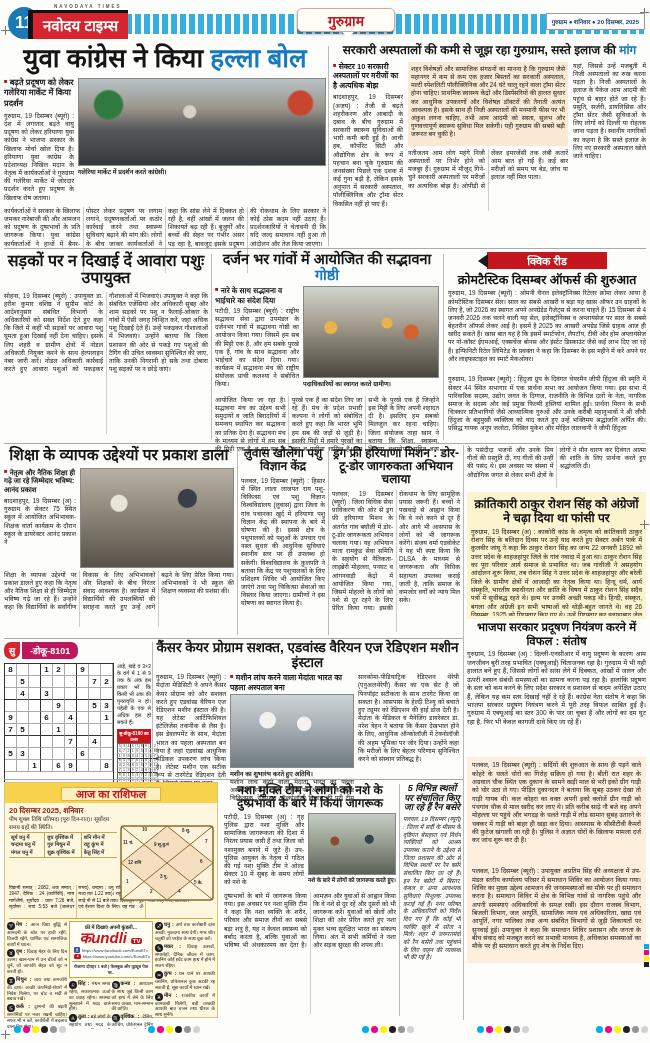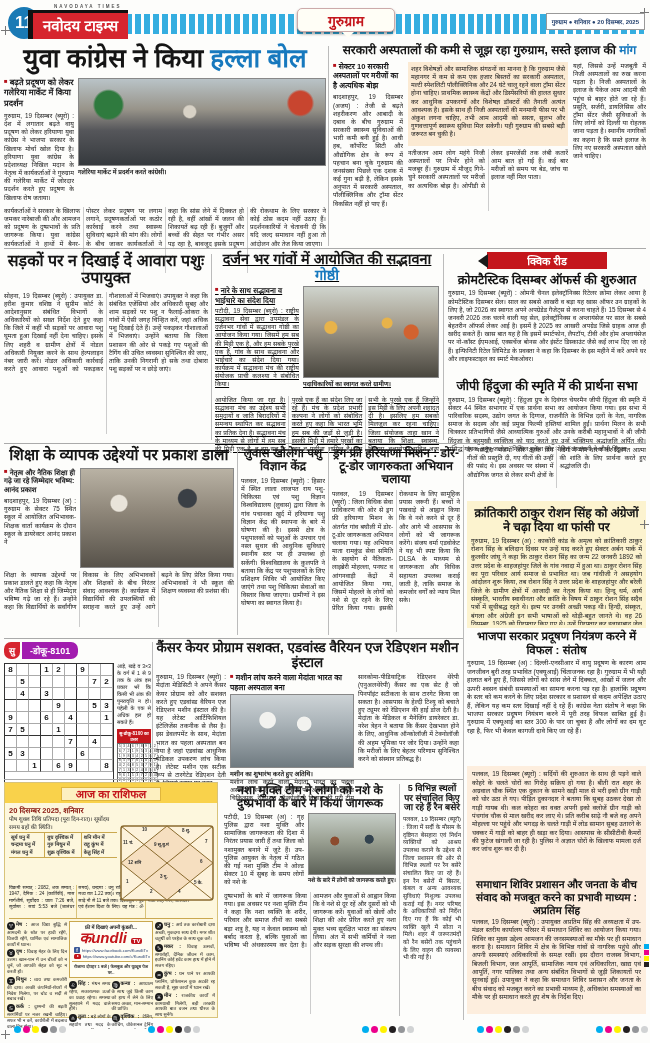--- a/index.html
+++ b/index.html
@@ -70,21 +70,21 @@
   
   .redband{background:#b5121b;color:#fff;font-weight:800;font-size:9px;text-align:center;padding:2px 2px;}
   .creambox{background:#fbead3;}
   .yellowbox{background:#fcf3cf;padding:3px 4px;}
   .creamrail{background:#fdeede;padding:4px 5px;}
   .railtitle{font-size:11.5px;font-weight:800;text-align:center;line-height:1.2;color:#141414;margin:2px 0;}
 
   
   .su-header{display:flex;align-items:center;gap:2px;}
   .su-tab{background:#d6252e;color:#fff;font-weight:800;font-size:9px;border-radius:7px 0 7px 7px;padding:2px 5px;}
-  .su-name{background:#a21caf;color:#fff;font-weight:800;font-size:9px;border-radius:0 7px 7px 0;padding:2px 8px;}
+  .su-name{background:#be185d;color:#fff;font-weight:800;font-size:9px;border-radius:0 7px 7px 0;padding:2px 8px;}
   #sudoku-grid{display:grid;grid-template-columns:repeat(9,12px);grid-template-rows:repeat(9,12px);border:1.5px solid #333;width:110px;background:#fff;}
   .su-cell{border-right:1px solid #aaa;border-bottom:1px solid #aaa;font-weight:800;font-size:8px;color:#111;
     display:flex;align-items:center;justify-content:center;}
   .br3{border-right:1.5px solid #333!important;} .bb3{border-bottom:1.5px solid #333!important;}
   .su-instr{font-size:5.2px;line-height:1.35;text-align:justify;color:#222;}
   .sa-title{background:#c4161c;color:#fff;font-size:4.6px;font-weight:700;text-align:center;padding:1px 0;margin-top:3px;}
   #sudoku-answer-grid{display:grid;grid-template-columns:repeat(9,4.4px);grid-template-rows:repeat(9,4.8px);border:1px solid #666;background:#fff;}
   .sa-cell{font-size:3.6px;color:#333;display:flex;align-items:center;justify-content:center;border-right:.5px solid #ccc;border-bottom:.5px solid #ccc;}
 
   
@@ -188,21 +188,21 @@
   </div>
 
   <div class="hline" style="left:4px;top:248px;width:642px;"></div>
 
   <div style="position:absolute;left:4px;top:252px;width:204px;">
     <div class="hl" style="font-size:16px;">सड़कों पर न दिखाई दें आवारा पशुः उपायुक्त</div>
     <div class="small cols2" style="height:142px;margin-top:5px;">सोहना, 19 दिसम्बर (ब्यूरो) : उपायुक्त डा. हरीश कुमार वशिष्ठ ने सुप्रीम कोर्ट के आदेशानुसार संबंधित विभागों के अधिकारियों को सख्त निर्देश देते हुए कहा कि जिले में कहीं भी सड़कों पर आवारा पशु घूमता हुआ दिखाई नहीं देना चाहिए। इसके लिए शहरी व ग्रामीण क्षेत्रों में नोडल अधिकारी नियुक्त करने के साथ हेल्पलाइन नंबर जारी करें। नोडल अधिकारी कार्रवाई करते हुए आवारा पशुओं को पकड़कर गौशालाओं में भिजवाएं। उपायुक्त ने कहा कि संबंधित एजेंसियां और अधिकारी सुबह और शाम सड़कों पर पशु न फैलाई-ओकरा के गांवों में ऐसी जगह चिन्हित करें, जहां अधिक पशु दिखाई देते हैं। उन्हें पकड़कर गौशालाओं में भिजवाएं। उन्होंने बताया कि जिला प्रशासन की ओर से पकड़े गए पशुओं की टैगिंग की उचित व्यवस्था सुनिश्चित की जाए, ताकि उनकी निगरानी हो सके तथा दोबारा पशु सड़कों पर न छोड़े जाएं।</div>
   </div>
   <div class="vline" style="left:211px;top:254px;height:186px;"></div>
 
-  <div style="position:absolute;left:215px;top:252px;width:224px;text-decoration:underline;">
+  <div style="position:absolute;left:215px;top:252px;width:224px;">
     <div class="hl" style="font-size:14.5px;"><span>दर्जन भर गांवों में आयोजित की सद्भावना </span><span class="accent">गोष्ठी</span></div>
     <div style="display:flex;gap:4px;margin-top:3px;">
       <div style="width:84px;">
         <div class="subhead" style="font-size:7.4px;"><span class="bullet">■</span><span>नारे के साथ सद्भावना व भाईचारे का संदेश दिया</span></div>
         <div class="small" style="height:86px;margin-top:2px;">पटौदी, 19 दिसम्बर (ब्यूरो) : राष्ट्रीय सद्भावना सेवा द्वारा उपमंडल के दर्जनभर गांवों में सद्भावना गोष्ठी का आयोजन किया गया। जिसमें हम सब की मिट्टी एक है, और हम सबके पुरखे एक हैं, गांव के साथ सद्भावना और भाईचारे का संदेश दिया गया। कार्यक्रम में सद्भावना मंच की राष्ट्रीय संयोजक प्राची कलश्या ने संबोधित किया।</div>
       </div>
       <div style="flex:1;">
         <div class="photo ph-garland" style="height:92px;"></div>
         <div class="caption">पदाधिकारियों का स्वागत करते ग्रामीण।</div>
       </div>
@@ -210,21 +210,20 @@
     <div class="small cols3" style="height:58px;margin-top:3px;">आयोजित किया जा रहा है। सद्भावना मंच का उद्देश्य सभी समुदायों व जाति बिरादरियों में समन्वय स्थापित कर सद्भावना का प्रतिक देना है। सद्भावना मंच के माध्यम से लोगों में हम सब की मिट्टी एक है, व हम सब के पुरखे एक हैं का संदेश लिए जा रहे हैं। मंच के प्रदेश प्रभारी कल्पना ने लोगों को संबोधित करते हुए कहा कि भारत भूमि हम सब की जड़ों से जुड़ी है। इसकी मिट्टी में हमारे पुरखों का खून व पसीना शामिल है। हम सभी के पुरखे एक हैं जिन्होंने इस मिट्टी के लिए अपनी शहादत दी है। इसलिए हम सबको मिलजुल कर रहना चाहिए। जिला संयोजक ताहा खान ने बताया कि शिक्षा, स्वास्थ्य, विकास, वृक्षारोपण सहित अन्य विषयों पर दर्जन भर से अधिक गांवों में कार्यक्रम आयोजित किए गए।</div>
   </div>
   <div class="vline" style="left:443px;top:254px;height:186px;"></div>
 
   <div style="position:absolute;left:448px;top:252px;width:198px;">
     <div class="qr-head">
         <span>क्विक रीड</span>
       </div>
     <div class="qr-title">क्रोमटैस्टिक दिसम्बर ऑफर्स की शुरुआत</div>
     <div class="small" style="height:86px;">गुरुग्राम, 19 दिसम्बर (ब्यूरो) : ओमनी चैनल इलेक्ट्रॉनिक्स रिटेलर क्रोमा लेकर आया है क्रोमटैस्टिक दिसम्बर सेल। साल का सबसे आखरी व बड़ा यह खास ऑफर उन ग्राहकों के लिए है, जो 2026 का स्वागत अपने अपग्रेडेड गैजेट्स से करना चाहते हैं। 15 दिसम्बर से 4 जनवरी 2026 तक चलने वाली यह सेल, इलेक्ट्रॉनिक्स व अप्लायंसेज पर साल के सबसे बेहतरीन ऑफर्स लेकर आई है। इसमें है 2025 का आखरी अपग्रेड जिसे ग्राहक आज ही खरीद सकते हैं। खास बात यह है कि इसमें स्मार्टफोन, लैपटॉप, टीवी और होम अप्लायंसेज पर नो-कॉस्ट ईएमआई, एक्सचेंज बोनस और इंस्टेंट डिस्काउंट जैसे कई लाभ दिए जा रहे हैं। इन्फिनिटी रिटेल लिमिटेड के प्रवक्ता ने कहा कि दिसम्बर के इस महीने में करें अपने घर और लाइफस्टाइल का स्मार्ट मेकओवर।</div>
-    <div class="qr-title">जीपी हिंदुजा की स्मृति में की प्रार्थना सभा</div>
     <div class="small" style="height:62px;">गुरुग्राम, 19 दिसम्बर (ब्यूरो) : हिंदुजा ग्रुप के दिवंगत चेयरमैन जीपी हिंदुजा की स्मृति में सेक्टर 44 स्थित सभागार में एक प्रार्थना सभा का आयोजन किया गया। इस सभा में पारिवारिक सदस्य, उद्योग जगत के दिग्गज, राजनीति के विभिन्न दलों के नेता, नागरिक समाज के सदस्य और कई प्रमुख फिल्मी हस्तियां शामिल हुईं। प्रार्थना मिलन के सभी चित्रकार प्रतिभागियों जैसे आध्यात्मिक गुरुओं और उनके करीबी महानुभावों ने श्री जीपी हिंदुजा के बहुमुखी व्यक्तित्व को याद करते हुए उन्हें भक्तिमय श्रद्धांजलि अर्पित की। प्रसिद्ध गायक अनूप जलोटा, निखिल मुकेश और मोहित लालवानी ने जीपी हिंदुजा</div>
   </div>
 
   <div class="hline" style="left:4px;top:443px;width:642px;"></div>
 
   <div style="position:absolute;left:4px;top:447px;width:230px;">
     <div class="hl" style="font-size:15.5px;">शिक्षा के व्यापक उद्देश्यों पर प्रकाश डाला</div>
     <div style="display:flex;gap:4px;margin-top:4px;">
       <div style="width:72px;">
         <div class="subhead" style="font-size:7px;"><span class="bullet">■</span><span>नेतृत्व और नैतिक शिक्षा ही गढ़े जा रहे जिम्मेदार भविष्य: आनंद प्रकाश</span></div>
@@ -245,34 +244,33 @@
   <div class="vline" style="left:328px;top:449px;height:186px;"></div>
 
   <div style="position:absolute;left:332px;top:447px;width:128px;">
     <div class="hl" style="font-size:12px;">ड्रग फ्री हरियाणा मिशन : डोर-टू-डोर जागरुकता अभियान चलाया</div>
     <div class="small cols2" style="height:142px;margin-top:4px;">पलवल, 19 दिसम्बर (ब्यूरो) : जिला विधिक सेवा प्राधिकरण की ओर से ड्रग फ्री हरियाणा मिशन के अंतर्गत गांव बघौली में डोर-टू-डोर जागरूकता अभियान चलाया गया। यह अभियान माता रामकुंड सेवा समिति के सहयोग से नैतिकता-लाइब्रेरी मोहल्ला, पनघट व आंगनवाड़ी केंद्रों में आयोजित किया गया, जिसमें मोहल्ले के लोगों को नशे से दूर रहने के लिए प्रेरित किया गया। इसकी रोकथाम के लिए सामूहिक प्रयास जरूरी हैं। बच्चों ने पखवाड़े से आह्वान किया कि वे नशे करने से दूर हैं और आगे भी आसपास के लोगों को भी जागरूक करेंगे। संजय वर्मा एडवोकेट ने यह भी स्पष्ट किया कि DLSA के माध्यम से जागरूकता और विधिक सहायता उपलब्ध कराई जाती है, ताकि समाज के कमजोर वर्गों को न्याय मिल सके।</div>
   </div>
   <div class="vline" style="left:463px;top:445px;height:575px;"></div>
 
   <div style="position:absolute;left:467px;top:446px;width:179px;">
     <div class="small cols2" style="height:42px;">के पसंदीदा भजनों और उनके प्रिय गीतों की प्रस्तुति दी, गए गीतों की उन्हीं की पसंद थे। इस अवसर पर संस्था में औद्योगिक जगत से लेकर सभी क्षेत्रों के लोगों ने मौन धारण कर दिवंगत आत्मा की शांति के लिए प्रार्थना करते हुए श्रद्धांजलि दी।</div>
-    <div class="yellowbox" style="margin-top:13px;">
+    <div class="yellowbox" style="margin-top:4px;">
       <div class="railtitle" style="font-size:12px;">क्रांतिकारी ठाकुर रोशन सिंह को अंग्रेजों ने चढ़ा दिया था फांसी पर</div>
       <div class="small" style="height:88px;font-size:6.4px;">गुरुग्राम, 19 दिसम्बर (अ) : काकोरी कांड के अमृत्व को क्रांतिकारी ठाकुर रोशन सिंह के बलिदान दिवस पर उन्हें याद करते हुए सेक्टर अर्बन पार्क में कुलवीर जांघू ने कहा कि ठाकुर रोशन सिंह का जन्म 22 जनवरी 1892 को उत्तर प्रदेश के शाहजहांपुर जिले के गांव नवादा में हुआ था। ठाकुर रोशन सिंह का पूरा परिवार आर्य समाज से प्रभावित था। जब गांधीजी ने असहयोग आंदोलन शुरू किया, तब रोशन सिंह ने उत्तर प्रदेश के शाहजहांपुर और बरेली जिले के ग्रामीण क्षेत्रों में आजादी का नेतृत्व किया था। हिन्दू धर्म, आर्य संस्कृति, भारतीय स्वाधीनता और क्रांति के विषय में ठाकुर रोशन सिंह सदैव पत्रों में सूचीबद्ध रहते थे। इल्म पर उनकी अच्छी पकड़ थी। हिन्दी, संस्कृत, बंगला और अंग्रेजी इन सभी भाषाओं को थोड़ी-बहुत जानते थे। वह 26 दिसम्बर, 1925 को गिरफ्तार किए गए थे। उन्हें गिरफ्तार कर इलाहाबाद जेल भेज दिया गया और जेल में कठिन यातनाएं दी गईं। 19 दिसम्बर 1927 को उन्हें फांसी पर लटका दिया गया था।</div>
     </div>
     <div>
       <div class="railtitle">भाजपा सरकार प्रदूषण नियंत्रण करने में विफल : संतोष</div>
       <div class="small" style="height:104px;font-size:6.5px;">गुरुग्राम, 19 दिसम्बर (अ) : दिल्ली-एनसीआर में वायु प्रदूषण के कारण आम जनजीवन बुरी तरह प्रभावित (एक्यूआई) चिंताजनक रहा है। गुरुग्राम में भी यही हालात बने हुए हैं, जिससे लोगों को सांस लेने में दिक्कत, आंखों में जलन और ऊपरी श्वसन संबंधी समस्याओं का सामना करना पड़ रहा है। हालांकि प्रदूषण के स्तर को कम करने के लिए प्रदेश सरकार व प्रशासन से कदम अपेक्षित उठाए हैं, लेकिन यह कम स्तर दिखाई नहीं दे रहे हैं। कांग्रेस नेता संतोष ने कहा कि भाजपा सरकार प्रदूषण नियंत्रण करने में पूरी तरह विफल साबित हुई है। गुरुग्राम में एक्यूआई का स्तर 300 के पार जा चुका है और लोगों का दम घुट रहा है, फिर भी केवल कागजी दावे किए जा रहे हैं।</div>
     </div>
     <div class="creamrail" style="margin-top:3px;">
       <div>
         <div class="small" style="height:106px;font-size:6.4px;">पलवल, 19 दिसम्बर (ब्यूरो) : सर्दियों की शुरुआत के साथ ही पड़ने वाले कोहरे के चलते चोरों का गिरोह सक्रिय हो गया है। बीती रात शहर के अग्रवाल चौक स्थित एक दुकान के सामने खड़ी माल से भरी इको ग्रीन गाड़ी को चोर उठा ले गए। पीड़ित दुकानदार ने बताया कि सुबह उठकर देखा तो गाड़ी गायब थी। कल कोहरा का वक्त अपनी इको क्लोजें ग्रीन गाड़ी को पंचगांव चौक से माल खरीद कर लाए थे। प्रति करीब साढ़े नौ बजे वह अपने मोहल्ला पर पहुंचे और भगदड़ के चलते गाड़ी में लोड सामान सुबह उतारने के चक्कर में गाड़ी को बाहर ही खड़ा कर दिया। आसपास के सीसीटीवी कैमरों की फुटेज खंगाली जा रही है। पुलिस ने अज्ञात चोरों के खिलाफ मामला दर्ज कर जांच शुरू कर दी है।</div>
       </div>
       <div>
-        <div class="railtitle" style="font-size:10.5px;">समाधान शिविर प्रशासन और जनता के बीच संवाद को मजबूत करने का प्रभावी माध्यम : अप्रतिम सिंह</div>
         <div class="small" style="height:92px;font-size:6.4px;">पलवल, 19 दिसम्बर (ब्यूरो) : उपायुक्त अप्रतिम सिंह की अध्यक्षता में उप-मंडल स्तरीय कार्यालय परिसर में समाधान शिविर का आयोजन किया गया। शिविर का मुख्य उद्देश्य आमजन की जनसमस्याओं का मौके पर ही समाधान करना है। समाधान शिविर में क्षेत्र के विभिन्न गांवों से नागरिक पहुंचे और अपनी समस्याएं अधिकारियों के समक्ष रखीं। इस दौरान राजस्व विभाग, बिजली विभाग, जल आपूर्ति, सामाजिक न्याय एवं अधिकारिता, खाद्य एवं आपूर्ति, नगर पालिका तथा अन्य संबंधित विभागों से जुड़ी शिकायतों पर सुनवाई हुई। उपायुक्त ने कहा कि समाधान शिविर प्रशासन और जनता के बीच संवाद को मजबूत करने का प्रभावी माध्यम है, अधिकांश समस्याओं का मौके पर ही समाधान करते हुए शेष के निर्देश दिए।</div>
       </div>
     </div>
   </div>
 
   <div class="hline" style="left:4px;top:638px;width:459px;"></div>
 
   <div style="position:absolute;left:4px;top:642px;width:146px;">
     <div class="su-header">
       <span class="su-tab">सु</span>
@@ -564,21 +562,21 @@
       </div>
       <div style="flex:1;">
         <div class="photo ph-aware" style="height:62px;"></div>
         <div class="caption" style="font-size:5.8px;">नशे के बारे में लोगों को जागरूक करते हुए।</div>
       </div>
     </div>
     <div class="small cols2" style="height:122px;margin-top:3px;">दुष्प्रभावों के बारे में जागरूक किया गया। इस अवसर पर नशा मुक्ति टीम ने कहा कि नशा व्यक्ति के शरीर, परिवार और समाज तीनों का सबसे बड़ा शत्रु है, यह न केवल स्वास्थ्य को बर्बाद करता है, बल्कि युवाओं का भविष्य भी अंधकारमय कर देता है। आमजन और युवाओं से आह्वान किया कि वे नशे से दूर रहें और दूसरों को भी जागरूक करें। युवाओं को खेलों और शिक्षा की ओर प्रेरित करते हुए नशा मुक्त भव्य सुरक्षित भारत का संकल्प लिया। अंत में सभी कर्मियों ने नशा और सड़क सुरक्षा की शपथ ली।</div>
   </div>
   <div class="vline" style="left:399px;top:784px;height:232px;"></div>
 
-  <div style="position:absolute;left:403px;top:784px;width:58px;">
+  <div style="position:absolute;left:403px;top:784px;width:58px;font-style:italic;">
     <div class="hl" style="font-size:9px;">5 विभिन्न स्थलों पर संचालित किए जा रहे हैं रैन बसेरे</div>
     <div class="small" style="height:180px;font-size:5.9px;margin-top:3px;">पलवल, 19 दिसम्बर (ब्यूरो) : जिला में सर्दी के मौसम के दृष्टिगत बेसहारा एवं निर्धन व्यक्तियों को आश्रय उपलब्ध कराने के उद्देश्य से जिला प्रशासन की ओर से विभिन्न स्थलों पर रैन बसेरे संचालित किए जा रहे हैं। इन रैन बसेरों में बिस्तर, कंबल व अन्य आवश्यक सुविधाएं निशुल्क उपलब्ध कराई गई हैं। नगर परिषद के अधिकारियों को निर्देश दिए गए हैं कि कोई भी व्यक्ति खुले में सोता न मिले। शहर में जरूरतमंदों को रैन बसेरों तक पहुंचाने के लिए वाहन की व्यवस्था भी की गई है।</div>
   </div>
 
   <div id="print-marks">
       <div class="dot-group" style="left: 14px;">
         <span style="background: rgb(0, 174, 239);"></span>
         <span style="background: rgb(236, 0, 140);"></span>
         <span style="background: rgb(255, 242, 0);"></span>
         <span style="background: rgb(35, 31, 32);"></span>

